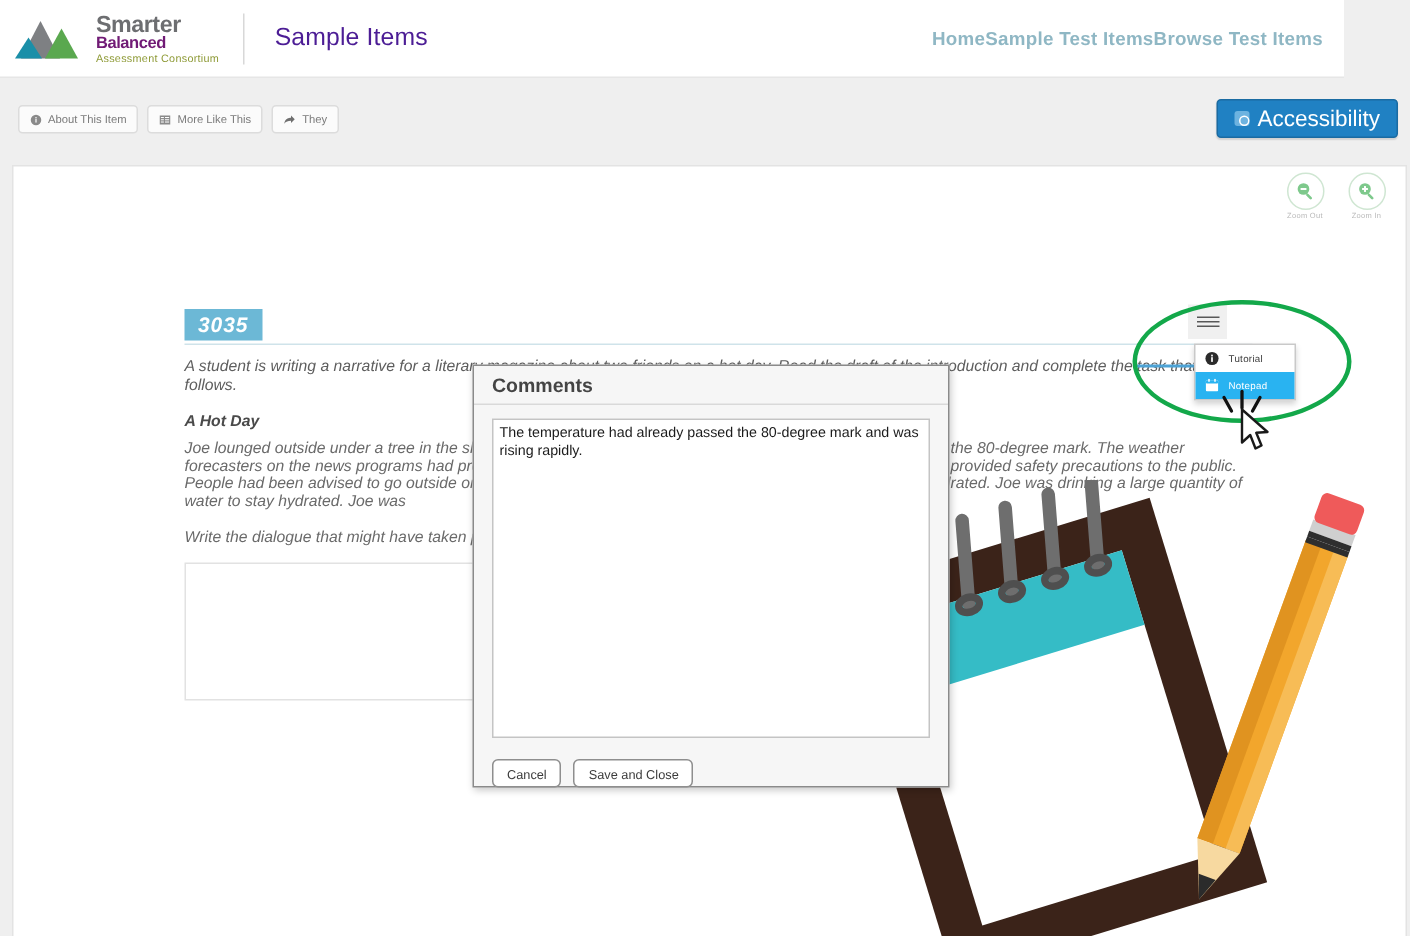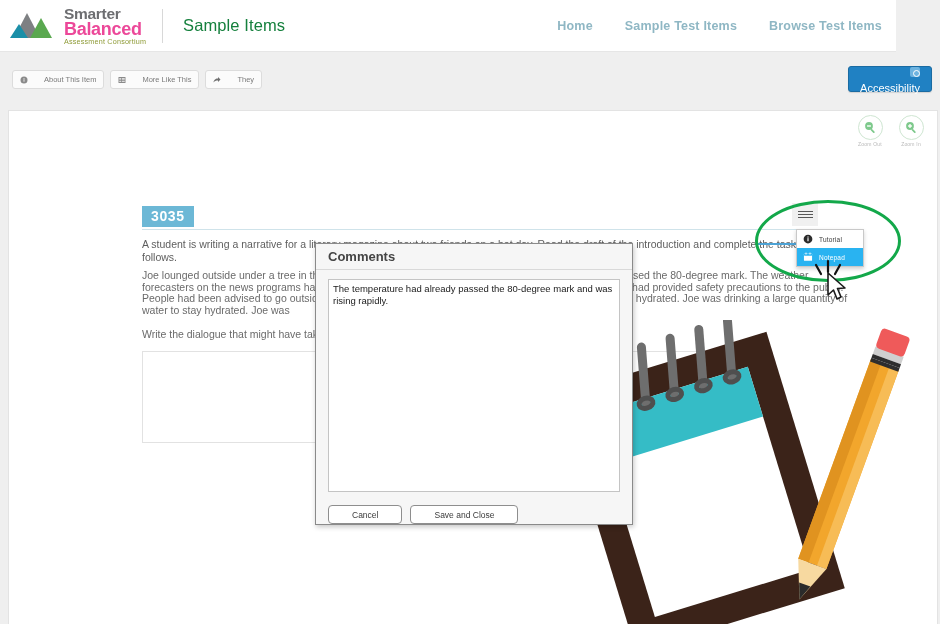--- a/index.html
+++ b/index.html
@@ -14,50 +14,49 @@
   
   .site-header{
     position:absolute; left:0; top:0; width:896px; height:52px;
     background:#ffffff; display:flex; align-items:center;
     border-bottom:1px solid #e6e6e6;
   }
   .logo-wrap{ display:flex; align-items:center; padding-left:8px; }
   .logo-mark{ width:52px; height:36px; position:relative; flex:none; }
   .logo-text{ margin-left:4px; line-height:1; }
   .logo-l1{ font-size:15.5px; font-weight:bold; color:#6d6e71; letter-spacing:-.3px; display:block;}
-  .logo-l2{ font-size:18px; font-weight:bold; color:#ec4899; letter-spacing:-.3px; display:block; margin-top:-1px;}
+  .logo-l2{ font-size:11px; font-weight:bold; color:#701a75; letter-spacing:-.3px; display:block; margin-top:-1px;}
   .logo-l3{ font-size:7.2px; font-weight:normal; color:#8e9a36; display:block; letter-spacing:.2px; margin-top:0px;}
   .hdr-divider{ width:1px; height:34px; background:#d8d8d8; margin:0 20px 0 16px; }
-  .site-title{ font-size:16.5px; color:#15803d; letter-spacing:.1px; }
-  .main-nav{ margin-left:auto; display:flex; align-items:center; padding-right:14px; gap:32px; }
+  .site-title{ font-size:16.5px; color:#4c1d95; letter-spacing:.1px; }
+  .main-nav{ margin-left:auto; display:flex; align-items:center; padding-right:14px; }
   .main-nav a{
     color:#8fb7c4; font-size:12.5px; font-weight:bold; text-decoration:none;
     letter-spacing:.2px;
   }
 
   
   .toolbar{
     position:absolute; left:0; top:52px; width:940px; height:54px;
     background:#efefef;
   }
   .btn-group{ position:absolute; left:12px; top:18px; display:flex; gap:6px; }
   .tb-btn{
     height:19px; background:#fbfbfb; border:1px solid #dcdcdc; border-radius:3px;
-    display:flex; align-items:center; gap:16px; padding:0 7px;
+    display:flex; align-items:center; gap:4px; padding:0 7px;
     font-size:7.5px; color:#7b7b7b; cursor:pointer; white-space:nowrap;
   }
   .tb-ico{ width:8px; height:8px; display:inline-block; flex:none; color:#6f6f6f; }
   .tb-ico svg{ display:block; }
   .access-btn{
     position:absolute; right:8px; top:14px; height:26px;
     background:#2081c3; border:1px solid #1a6ba2; border-radius:3px;
-    display:flex; align-items:flex-end; gap:5px; padding:0 11px;
-    color:#fff; font-size:11px; cursor:pointer;
+    display:flex; align-items:center; gap:5px; padding:0 11px;
+    color:#fff; font-size:15px; cursor:pointer;
     box-shadow:0 1px 1px rgba(0,0,0,.12);
-    flex-direction:column;
   }
   .access-ico{ width:10px; height:10px; background:#6db3e0; border-radius:2px; position:relative; flex:none;}
   .access-ico:after{
     content:""; position:absolute; left:2.5px; top:2.5px; width:5px; height:5px;
     border:1.2px solid #fff; border-radius:50%;
   }
 
   
   .item-panel{
     position:absolute; left:8px; top:110px; width:930px; height:514px;
@@ -66,21 +65,21 @@
   .zoom-bar{ position:absolute; right:10px; top:4px; display:flex; gap:9px; }
   .zoom-ctl{ width:32px; text-align:center; cursor:pointer; }
   .zoom-circle{
     width:25px; height:25px; border-radius:50%; border:1.6px solid #cfe6d2;
     margin:0 auto; display:flex; align-items:center; justify-content:center;
     background:#fff;
   }
   .zoom-lbl{ font-size:5px; color:#b9b9b9; margin-top:1px; letter-spacing:.2px;}
 
   
-  .stem{ position:absolute; left:133px; top:95px; width:712px; }
+  .stem{ position:absolute; left:114px; top:95px; width:712px;font-style:italic; }
   .item-id{
     display:inline-block; background:#6cb8d6; color:#fff; font-weight:bold;
     font-size:14px; padding:2px 9px 3px; letter-spacing:.6px;
   }
   .rule{ border-bottom:1px solid #cfe3ea; margin-top:2px; width:712px; }
   .stem-text{
     font-size:10.5px; color:#5e5e5e; line-height:12.5px; margin-top:8px;
     width:712px;
   }
   .pass-title{ font-size:10.5px; font-weight:bold; color:#4a4a4a; margin-top:12px; }
@@ -136,21 +135,21 @@
     font-size:13px; font-weight:bold; color:#444;text-align:center;
   }
   .dlg-body{ padding:9px 12px 0 12px; }
   .dlg-textarea{
     width:100%; height:213px; background:#fff; border:1px solid #c4c4c4;
     font-family:"Liberation Sans", sans-serif; font-size:9.5px; color:#1b1b1b;
     line-height:11.5px; padding:3px 4px; resize:none; outline:none;
   }
   .dlg-foot{ display:flex; gap:8px; padding:9px 0 0 12px; }
   .dlg-btn{
-    height:19px; min-width:42px; padding:0 23px; background:#fff;
+    height:19px; min-width:42px; padding:0 9px; background:#fff;
     border:1px solid #8e8e8e; border-radius:4px;
     font-size:8.5px; color:#3b3b3b; cursor:pointer;
     font-family:"Liberation Sans", sans-serif;
   }
 
   
   .notepad-art{ position:absolute; left:545px; top:320px; z-index:15; pointer-events:none; }
 </style>
 </head>
 <body>
@@ -243,20 +242,21 @@
         </svg>
       </div>
       <div class="zoom-lbl">Zoom In</div>
     </div>
   </div>
 
   <div class="stem">
     <div class="item-id">3035</div>
     <div class="rule"></div>
     <div class="stem-text">A student is writing a narrative for a literary magazine about two friends on a hot day. Read the draft of the introduction and complete the task that follows.</div>
+    <div class="pass-title">A Hot Day</div>
     <div class="pass-body">Joe lounged outside under a tree in the shade. It was only 9:00 a.m., but the temperature had already passed the 80-degree mark. The weather forecasters on the news programs had predicted that the heat wave would last for a couple of days. They had provided safety precautions to the public. People had been advised to go outside only in the early morning hours and to drink plenty of water to stay hydrated. Joe was drinking a large quantity of water to stay hydrated. Joe was</div>
     <div class="prompt">Write the dialogue that might have taken place between the two friends.</div>
     <div class="answer-box"></div>
   </div>
 </div>
 
 <div class="blue-underline"></div>
 <div class="ham-btn">
   <div>
     <span></span>

